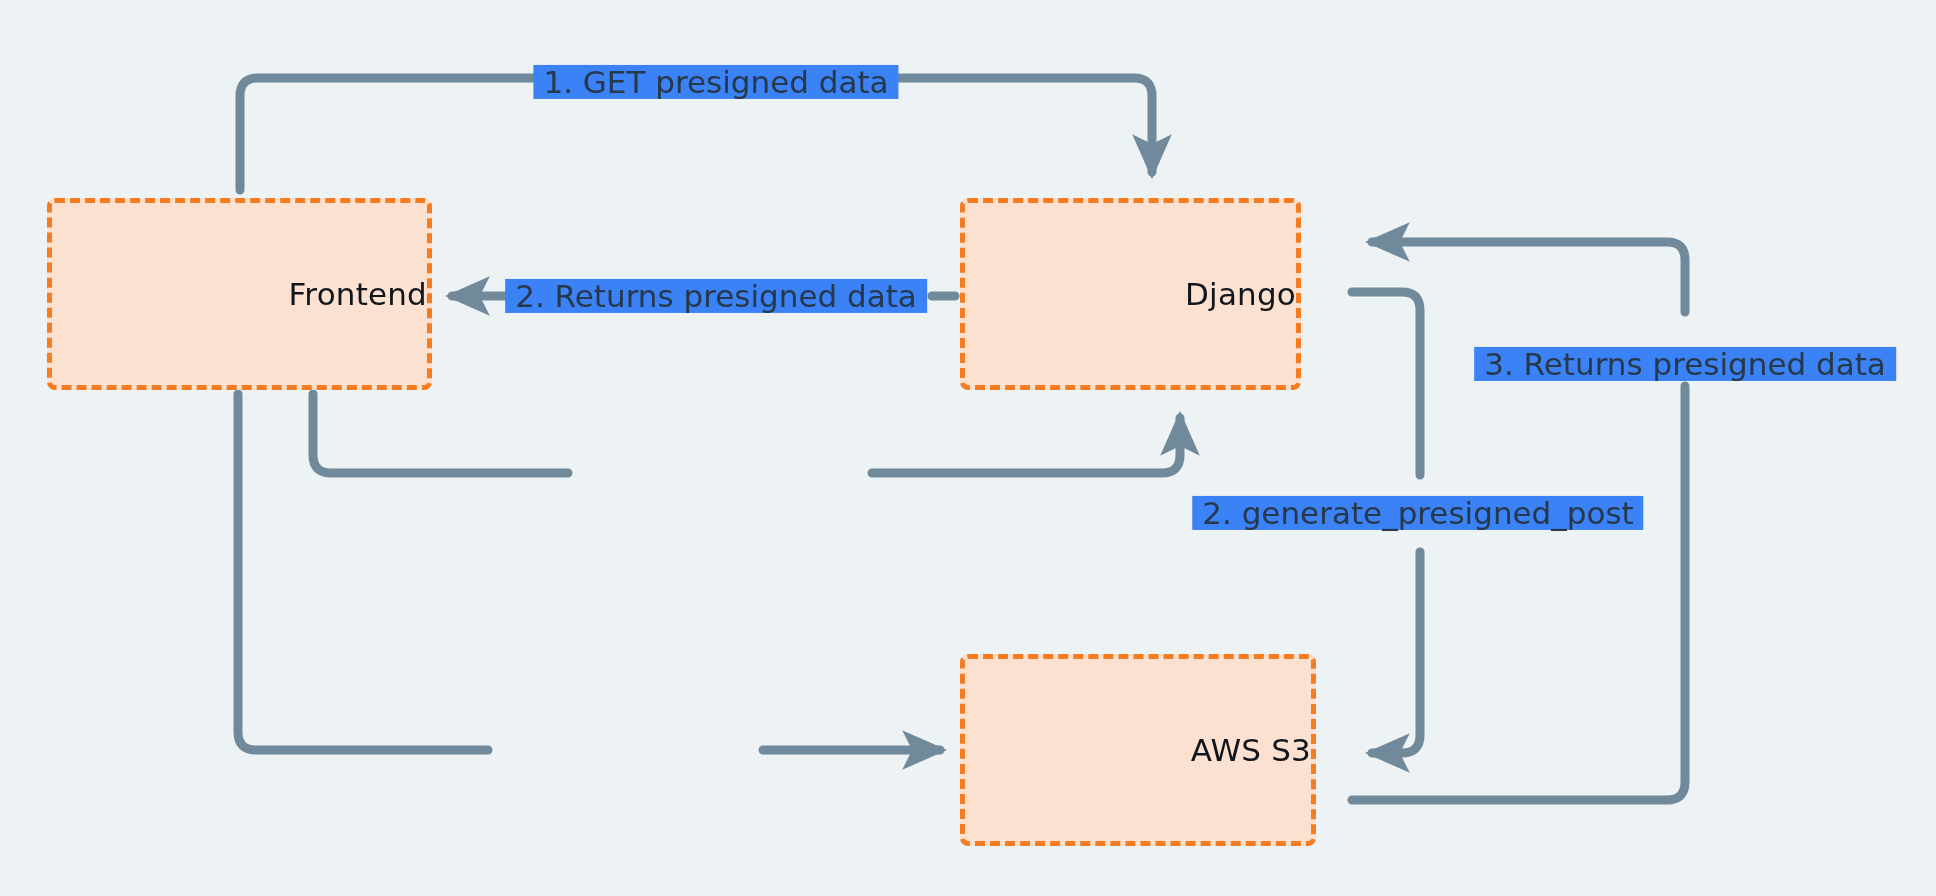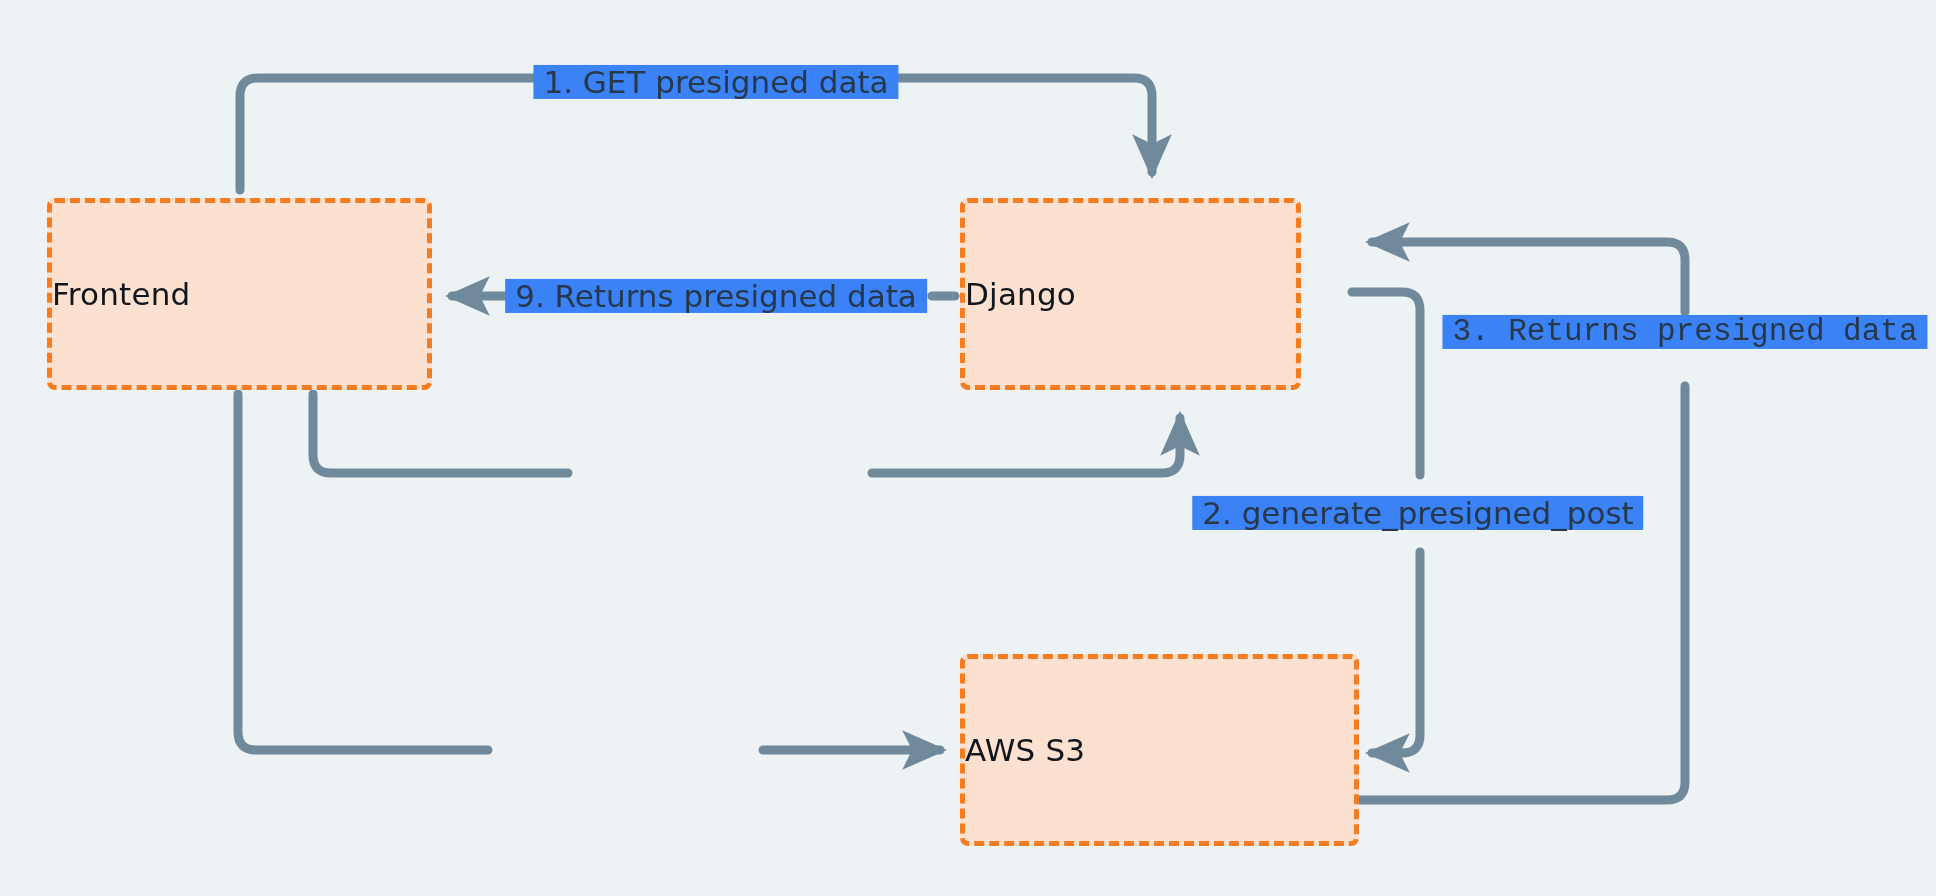--- a/index.html
+++ b/index.html
@@ -27,21 +27,21 @@
     height: 896px;
   }
   .node {
     position: absolute;
     box-sizing: border-box;
     background: #fce0d0;
     border: 5px dashed #f57c20;
     border-radius: 8px;
     display: flex;
     align-items: center;
-    justify-content: flex-start;
+    justify-content: flex-end;
     z-index: 2;
   }
   .node-label {
     font-family: "DejaVu Sans", sans-serif;
     font-size: 31px;
     color: #11161c;
     letter-spacing: 0.2px;
     line-height: 1;
     white-space: nowrap;
   }
@@ -52,27 +52,27 @@
     font-size: 31px;
     color: #27384a;
     white-space: nowrap;
     background: #3b82f6;
     padding: 0 10px;
     line-height: 1.1;
     z-index: 3;
   }
   .node-frontend { left: 47px;  top: 198px; width: 385px; height: 192px; }
   .node-django   { left: 960px; top: 198px; width: 341px; height: 192px; }
-  .node-s3       { left: 960px; top: 654px; width: 399px; height: 192px; }
+  .node-s3       { left: 960px; top: 654px; width: 356px; height: 192px; }
 
   .lbl-1 { left: 716px;  top: 82px;  }
   .lbl-4 { left: 716px;  top: 296px; }
   .lbl-6 { left: 716px;  top: 465px; }
   .lbl-2 { left: 1418px; top: 513px; }
-  .lbl-3 { left: 1685px; top: 332px; font-family: Liberation Mono, monospace; }
+  .lbl-3 { left: 1685px; top: 364px; }
   .lbl-5 { left: 625px;  top: 750px; }
 </style>
 </head>
 <body>
 
 <div id="diagram-root">
 
   <svg class="edges" viewBox="0 0 1936 896" xmlns="http://www.w3.org/2000/svg">
     <defs>
       <marker id="arrow" viewBox="0 0 10 10" refX="8.4" refY="5" markerWidth="5" markerHeight="5" orient="auto-start-reverse">
@@ -99,17 +99,17 @@
 
   <div class="node node-django">
     <span class="node-label">Django</span>
   </div>
 
   <div class="node node-s3">
     <span class="node-label">AWS S3</span>
   </div>
 
   <div class="edge-label lbl-1">1. GET presigned data</div>
-  <div class="edge-label lbl-4">9. Returns presigned data</div>
+  <div class="edge-label lbl-4">2. Returns presigned data</div>
   <div class="edge-label lbl-2">2. generate_presigned_post</div>
   <div class="edge-label lbl-3">3. Returns presigned data</div>
 
 </div>
 
 </body></html>

